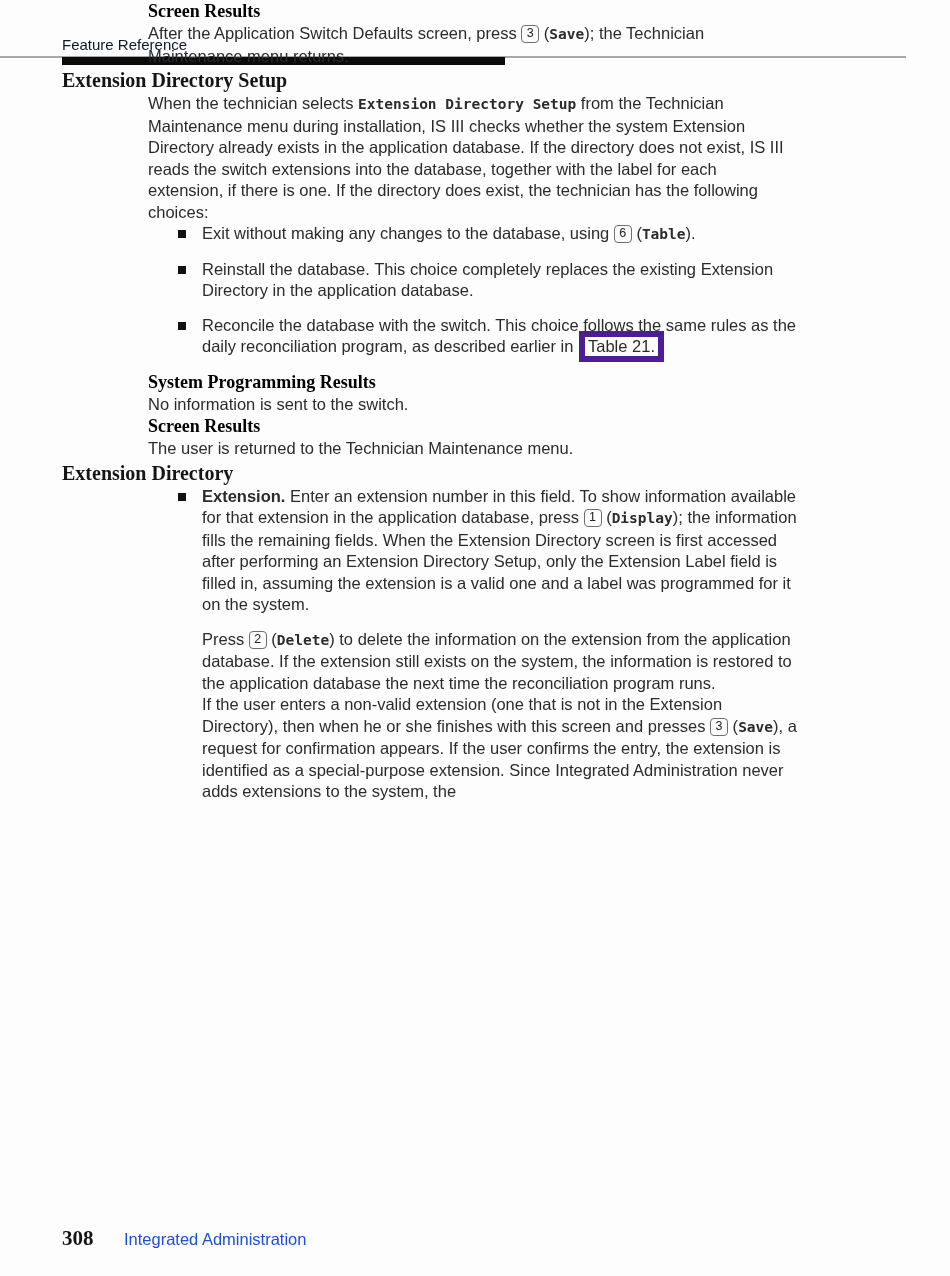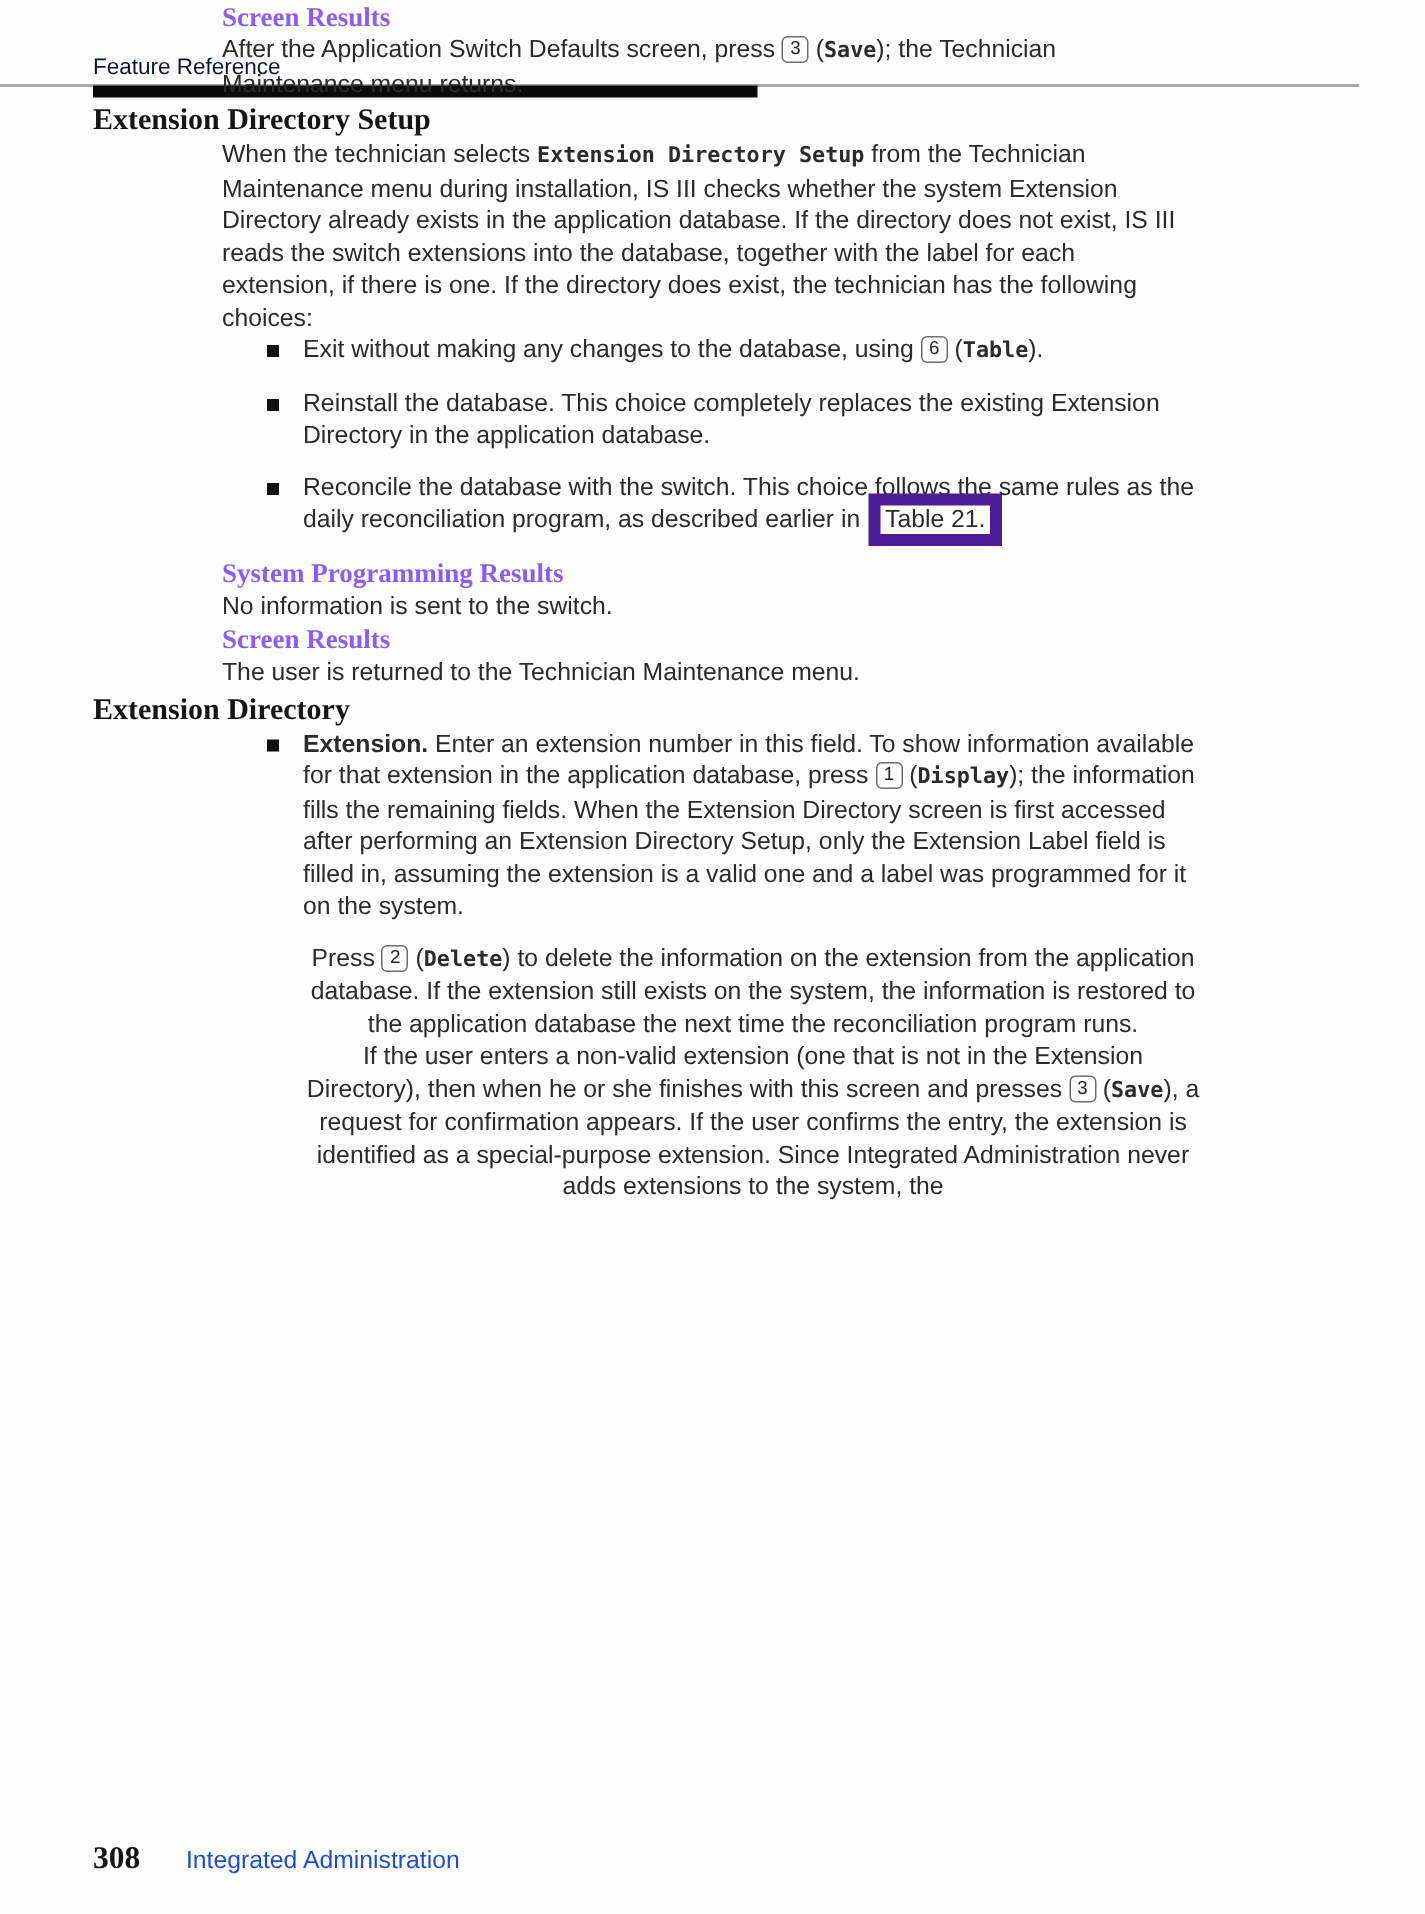--- a/index.html
+++ b/index.html
@@ -29,30 +29,30 @@
   .content { position:absolute; left:0; top:0; width:950px; }
   h2.sect {
     font-family:"Liberation Serif", serif;
     font-weight:bold; font-size:20px; line-height:26px;
     color:#151515;
     margin:0 0 0 62px;
   }
   h3.sub {
     font-family:"Liberation Serif", serif;
     font-weight:bold; font-size:18px; line-height:23px;
-    color:#8b5cf6;
+    color:#000000;
     margin:0 0 0 148px;
   }
   p.body {
     font-size:16.5px; line-height:21.5px;
     margin:0 0 0 148px; width:648px;
   }
   p.indent2 {
     font-size:16.5px; line-height:21.5px;
-    margin:0 0 0 202px; width:600px;text-align:center;
+    margin:0 0 0 202px; width:600px;
   }
   ul.blist {
     list-style:none; margin:0; padding:0;
     margin-left:202px; width:600px;
   }
   ul.blist li {
     position:relative;
     font-size:16.5px; line-height:21.5px;
     margin:0 0 13px 0;
   }
@@ -69,21 +69,21 @@
   }
   .key {
     display:inline-block;
     font-size:12.5px; line-height:15px;
     border:1.5px solid #6e6e6e; border-radius:4px;
     padding:0 4.5px 1px 4.5px;
     position:relative; top:-2px;
     background:#fdfdfd; color:#222;
   }
   .linkbox {
-    border:8px solid #4c1d95;
+    border:6px solid #4c1d95;
     padding:0 3px 1px 3px;
     margin:0 1px;
     cursor:pointer;
   }
   
   .mt-h3-first { margin-top:121px; }
   .mt-p1   { margin-top:5px; }
   .mt-h2a  { margin-top:20px; }
   .mt-p2   { margin-top:6px; }
   .mt-ul1  { margin-top:7px; }

